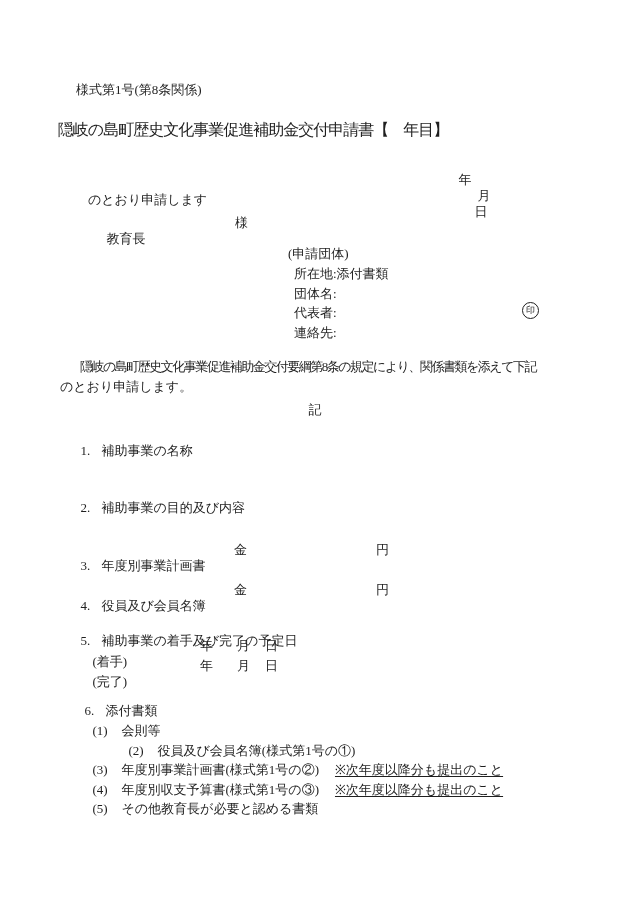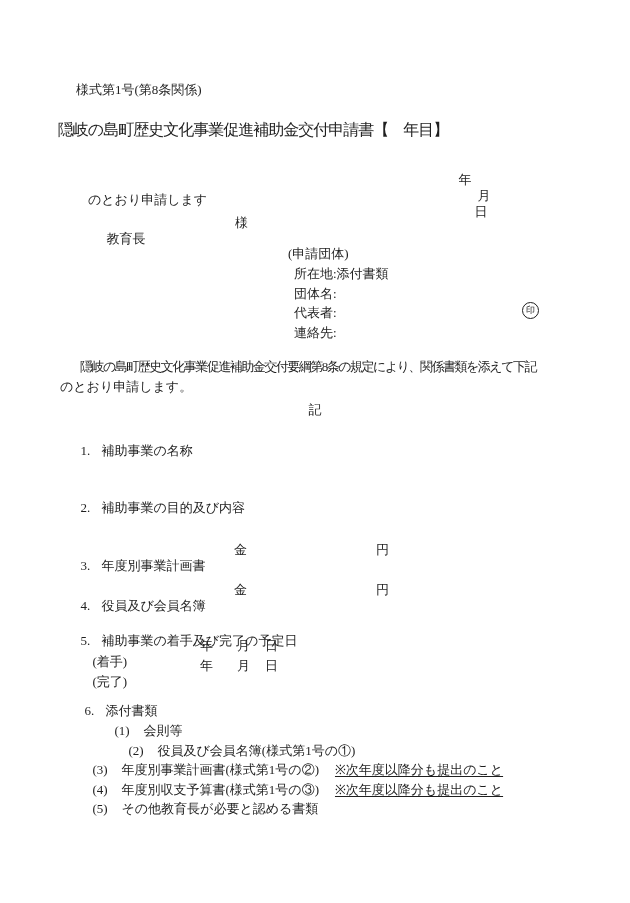--- a/index.html
+++ b/index.html
@@ -66,21 +66,21 @@
 
   .sched { left:86px; }
   .sched.r1 { top:638px; }
   .sched.r2 { top:658px; }
   .sched .y { position:absolute; left:114px; top:0; }
   .sched .m { position:absolute; left:151px; top:0; }
   .sched .d { position:absolute; left:179px; top:0; }
 
   .sub { left:86px; }
   .sub .no { display:inline-block; width:29px; }
-  .sub.s1 { top:707px;margin-left:22px; }
+  .sub.s1 { top:707px; }
   .sub.s2 { top:727px;margin-left:36px; }
   .sub.s3 { top:746px; }
   .sub.s4 { top:766px; }
   .sub.s5 { top:785px; }
   .note {
     text-decoration:underline;
     text-underline-offset:2px;
     margin-left:16px;
   }
 </style>

